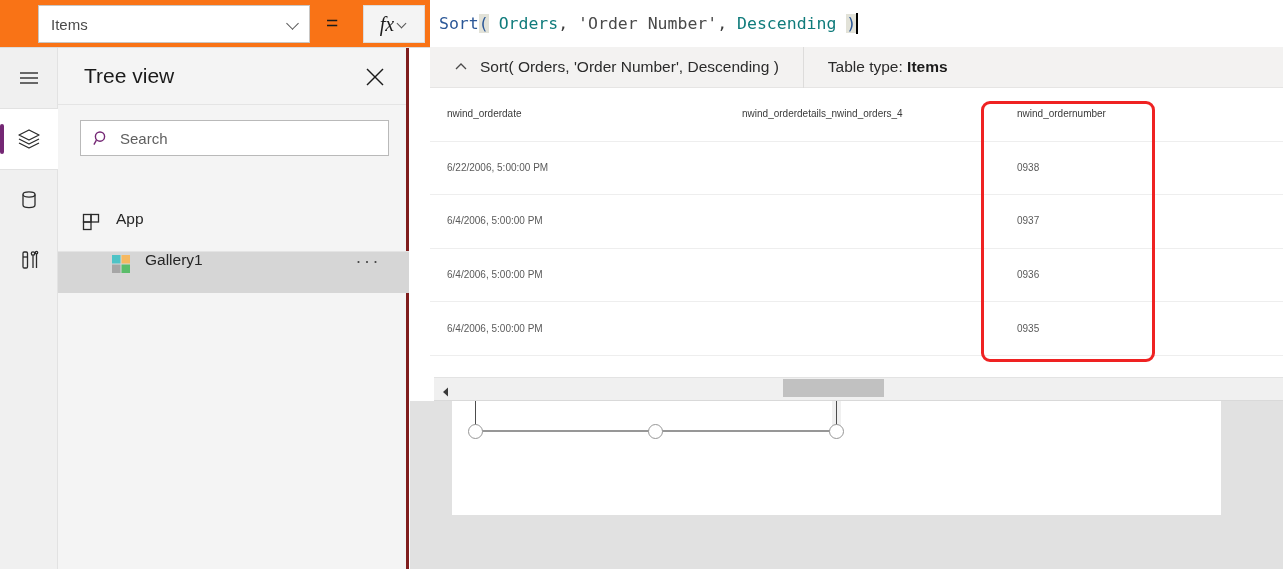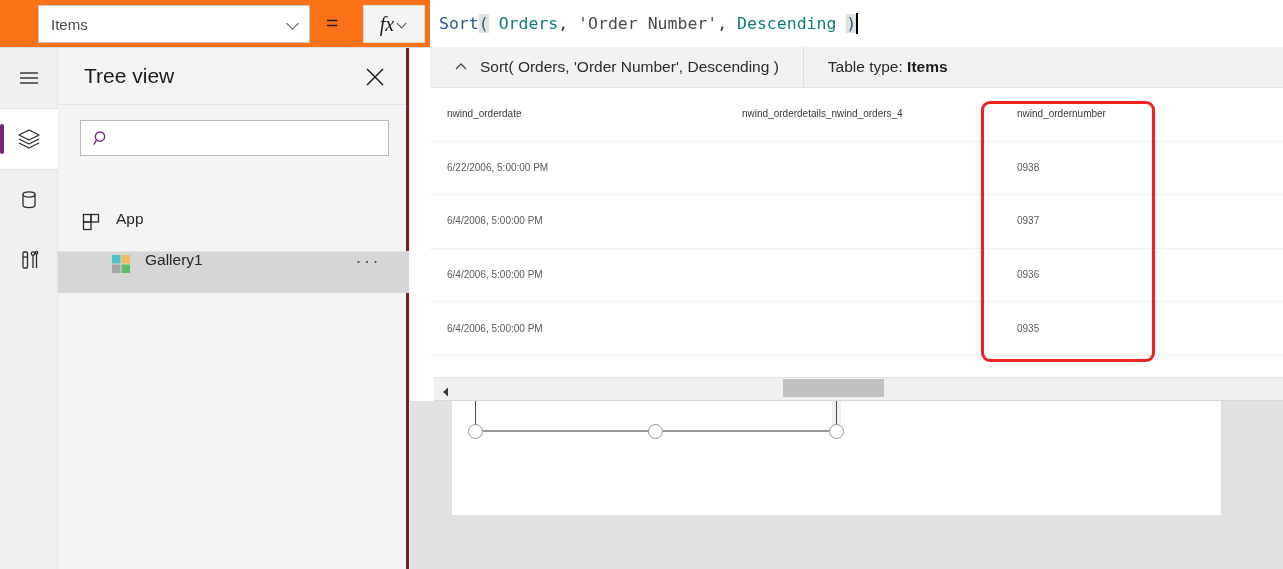--- a/index.html
+++ b/index.html
@@ -457,20 +457,21 @@
 
     <div class="search-wrap">
       <span class="sicon">
         <svg width="17" height="17" viewBox="0 0 17 17" aria-hidden="true">
           <g fill="none" stroke="#742774" stroke-width="1.4">
             <circle cx="7" cy="6.6" r="4.6"></circle>
             <line x1="3.4" y1="10.2" x2="0.9" y2="14.6"></line>
           </g>
         </svg>
       </span>
+      <input class="search-input" type="text" placeholder="Search" style="">
     </div>
 
     <div class="tree-rows" id="tree-rows">
         <div class="tree-row bordered indent-app">
           <span class="nicon">
             <svg width="22" height="22" viewBox="0 0 22 22">
               <g fill="none" stroke="#2b2b2b" stroke-width="1.3">
                 <rect x="2.5" y="2.5" width="7.5" height="7.5"></rect>
                 <rect x="10" y="2.5" width="7.5" height="7.5"></rect>
                 <rect x="2.5" y="10" width="7.5" height="7.5"></rect>

